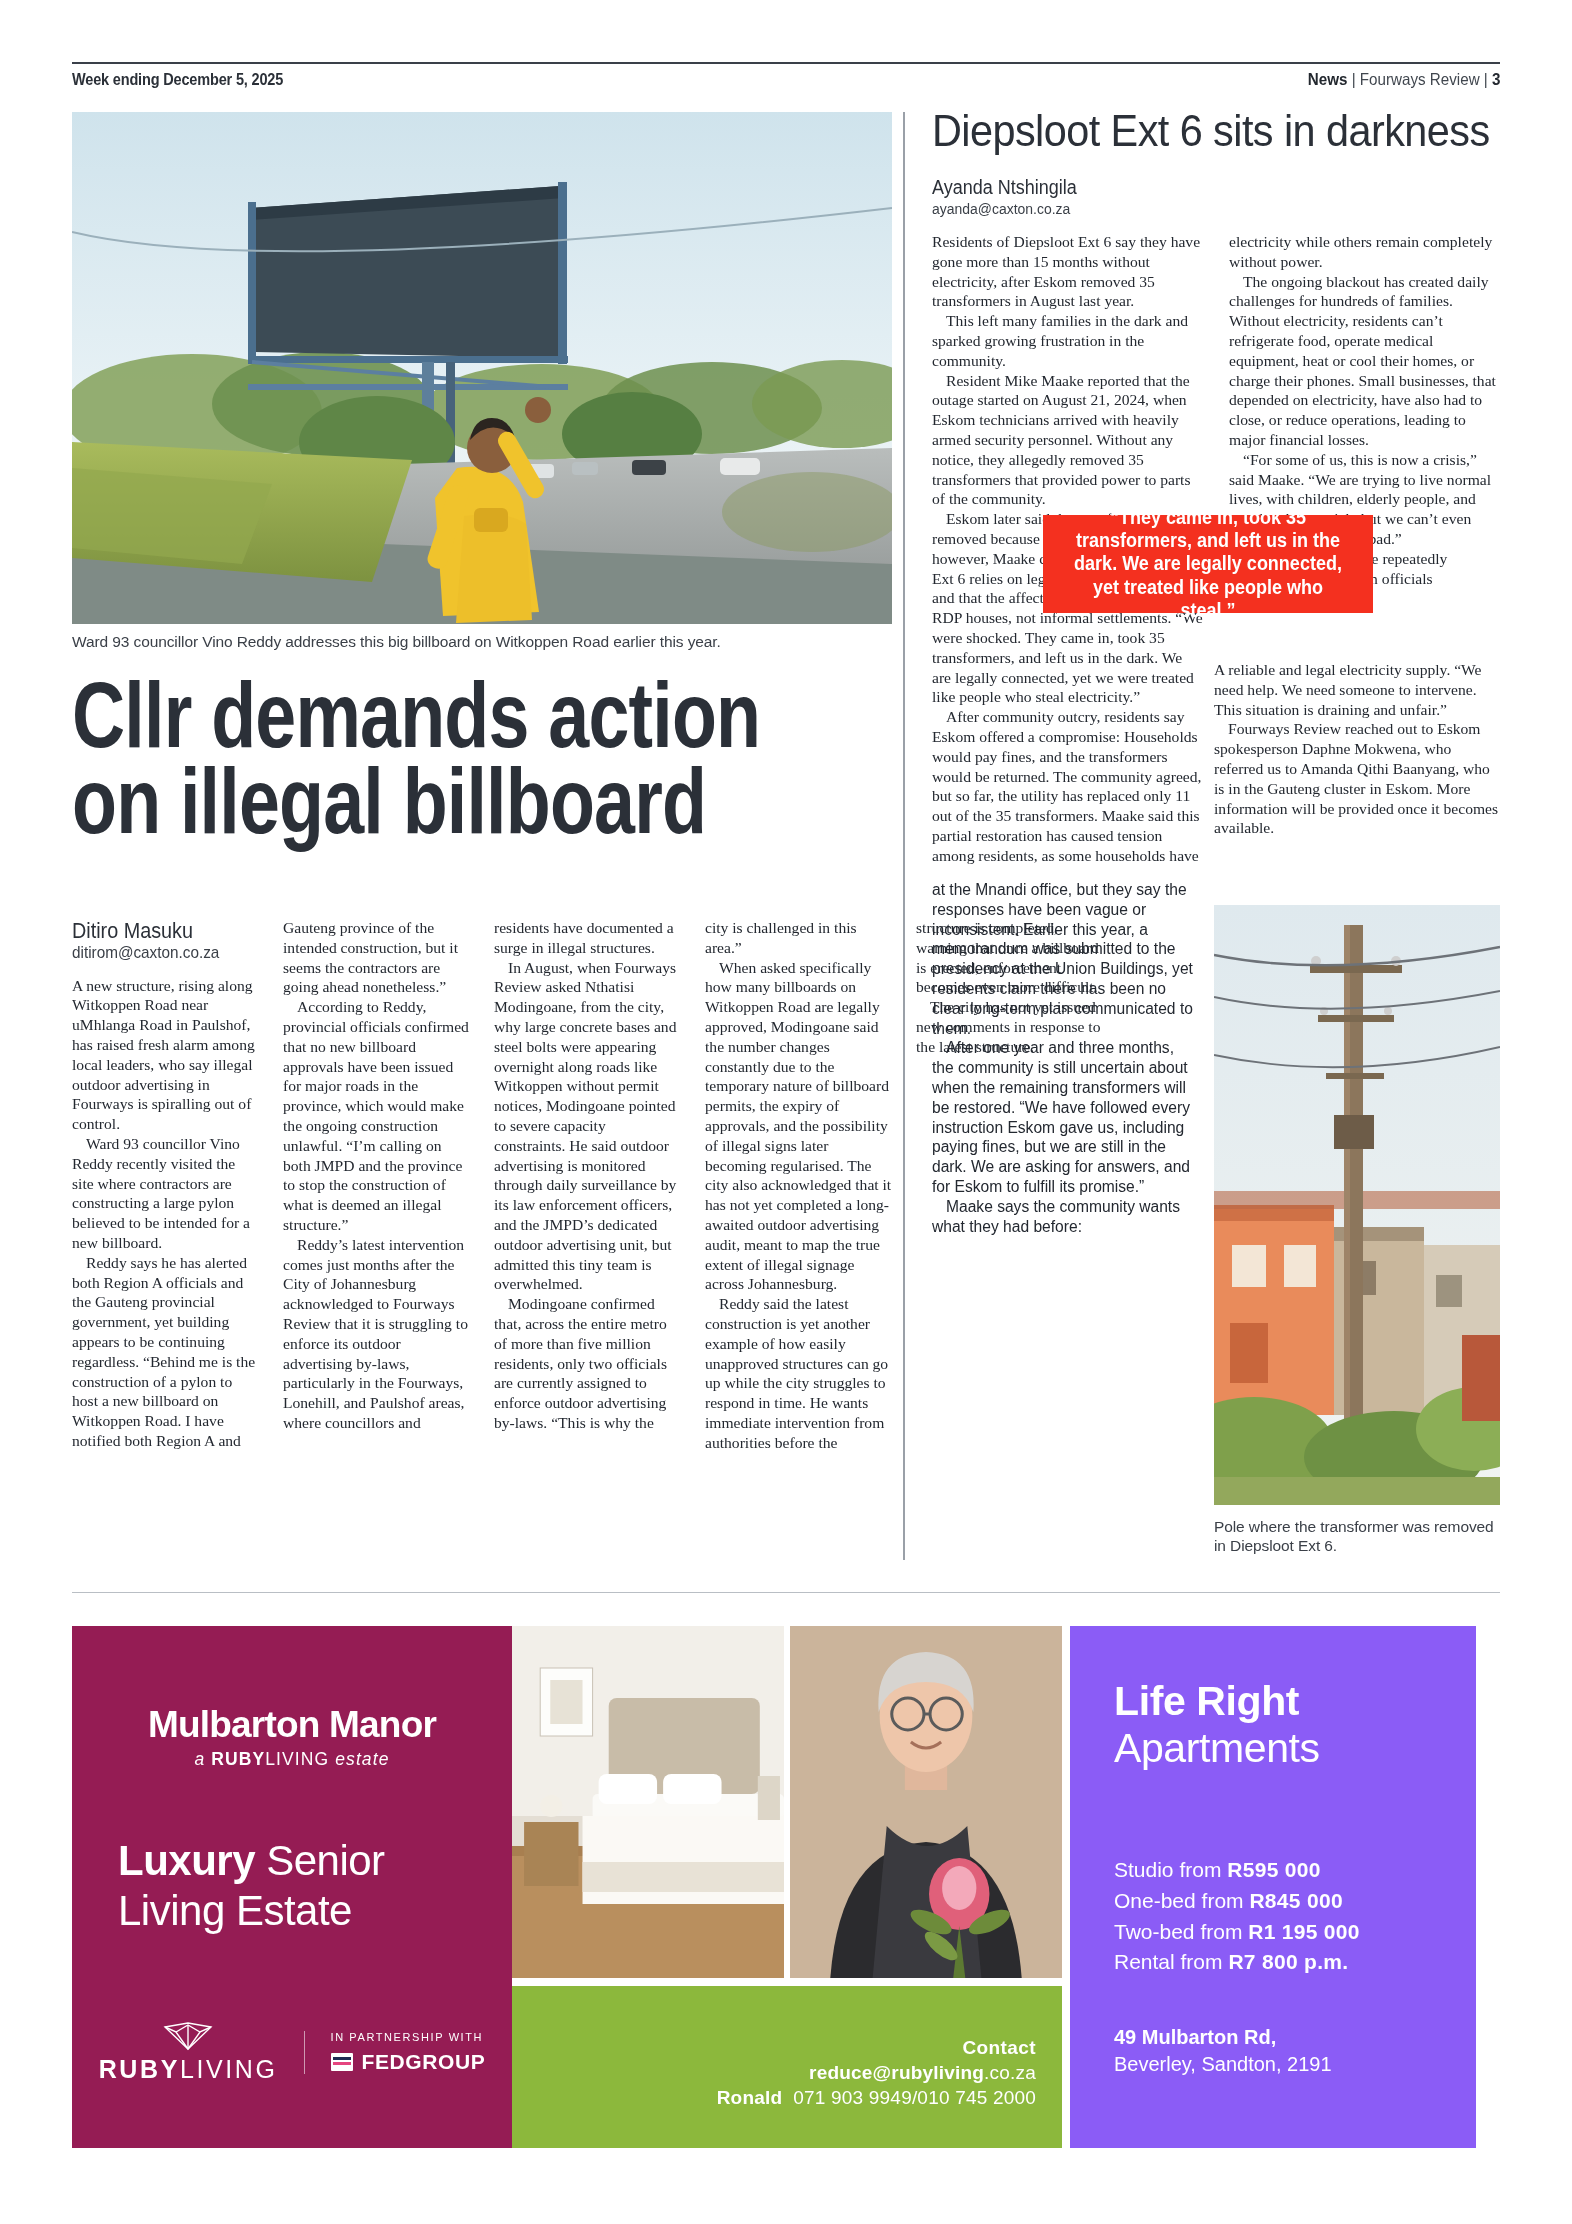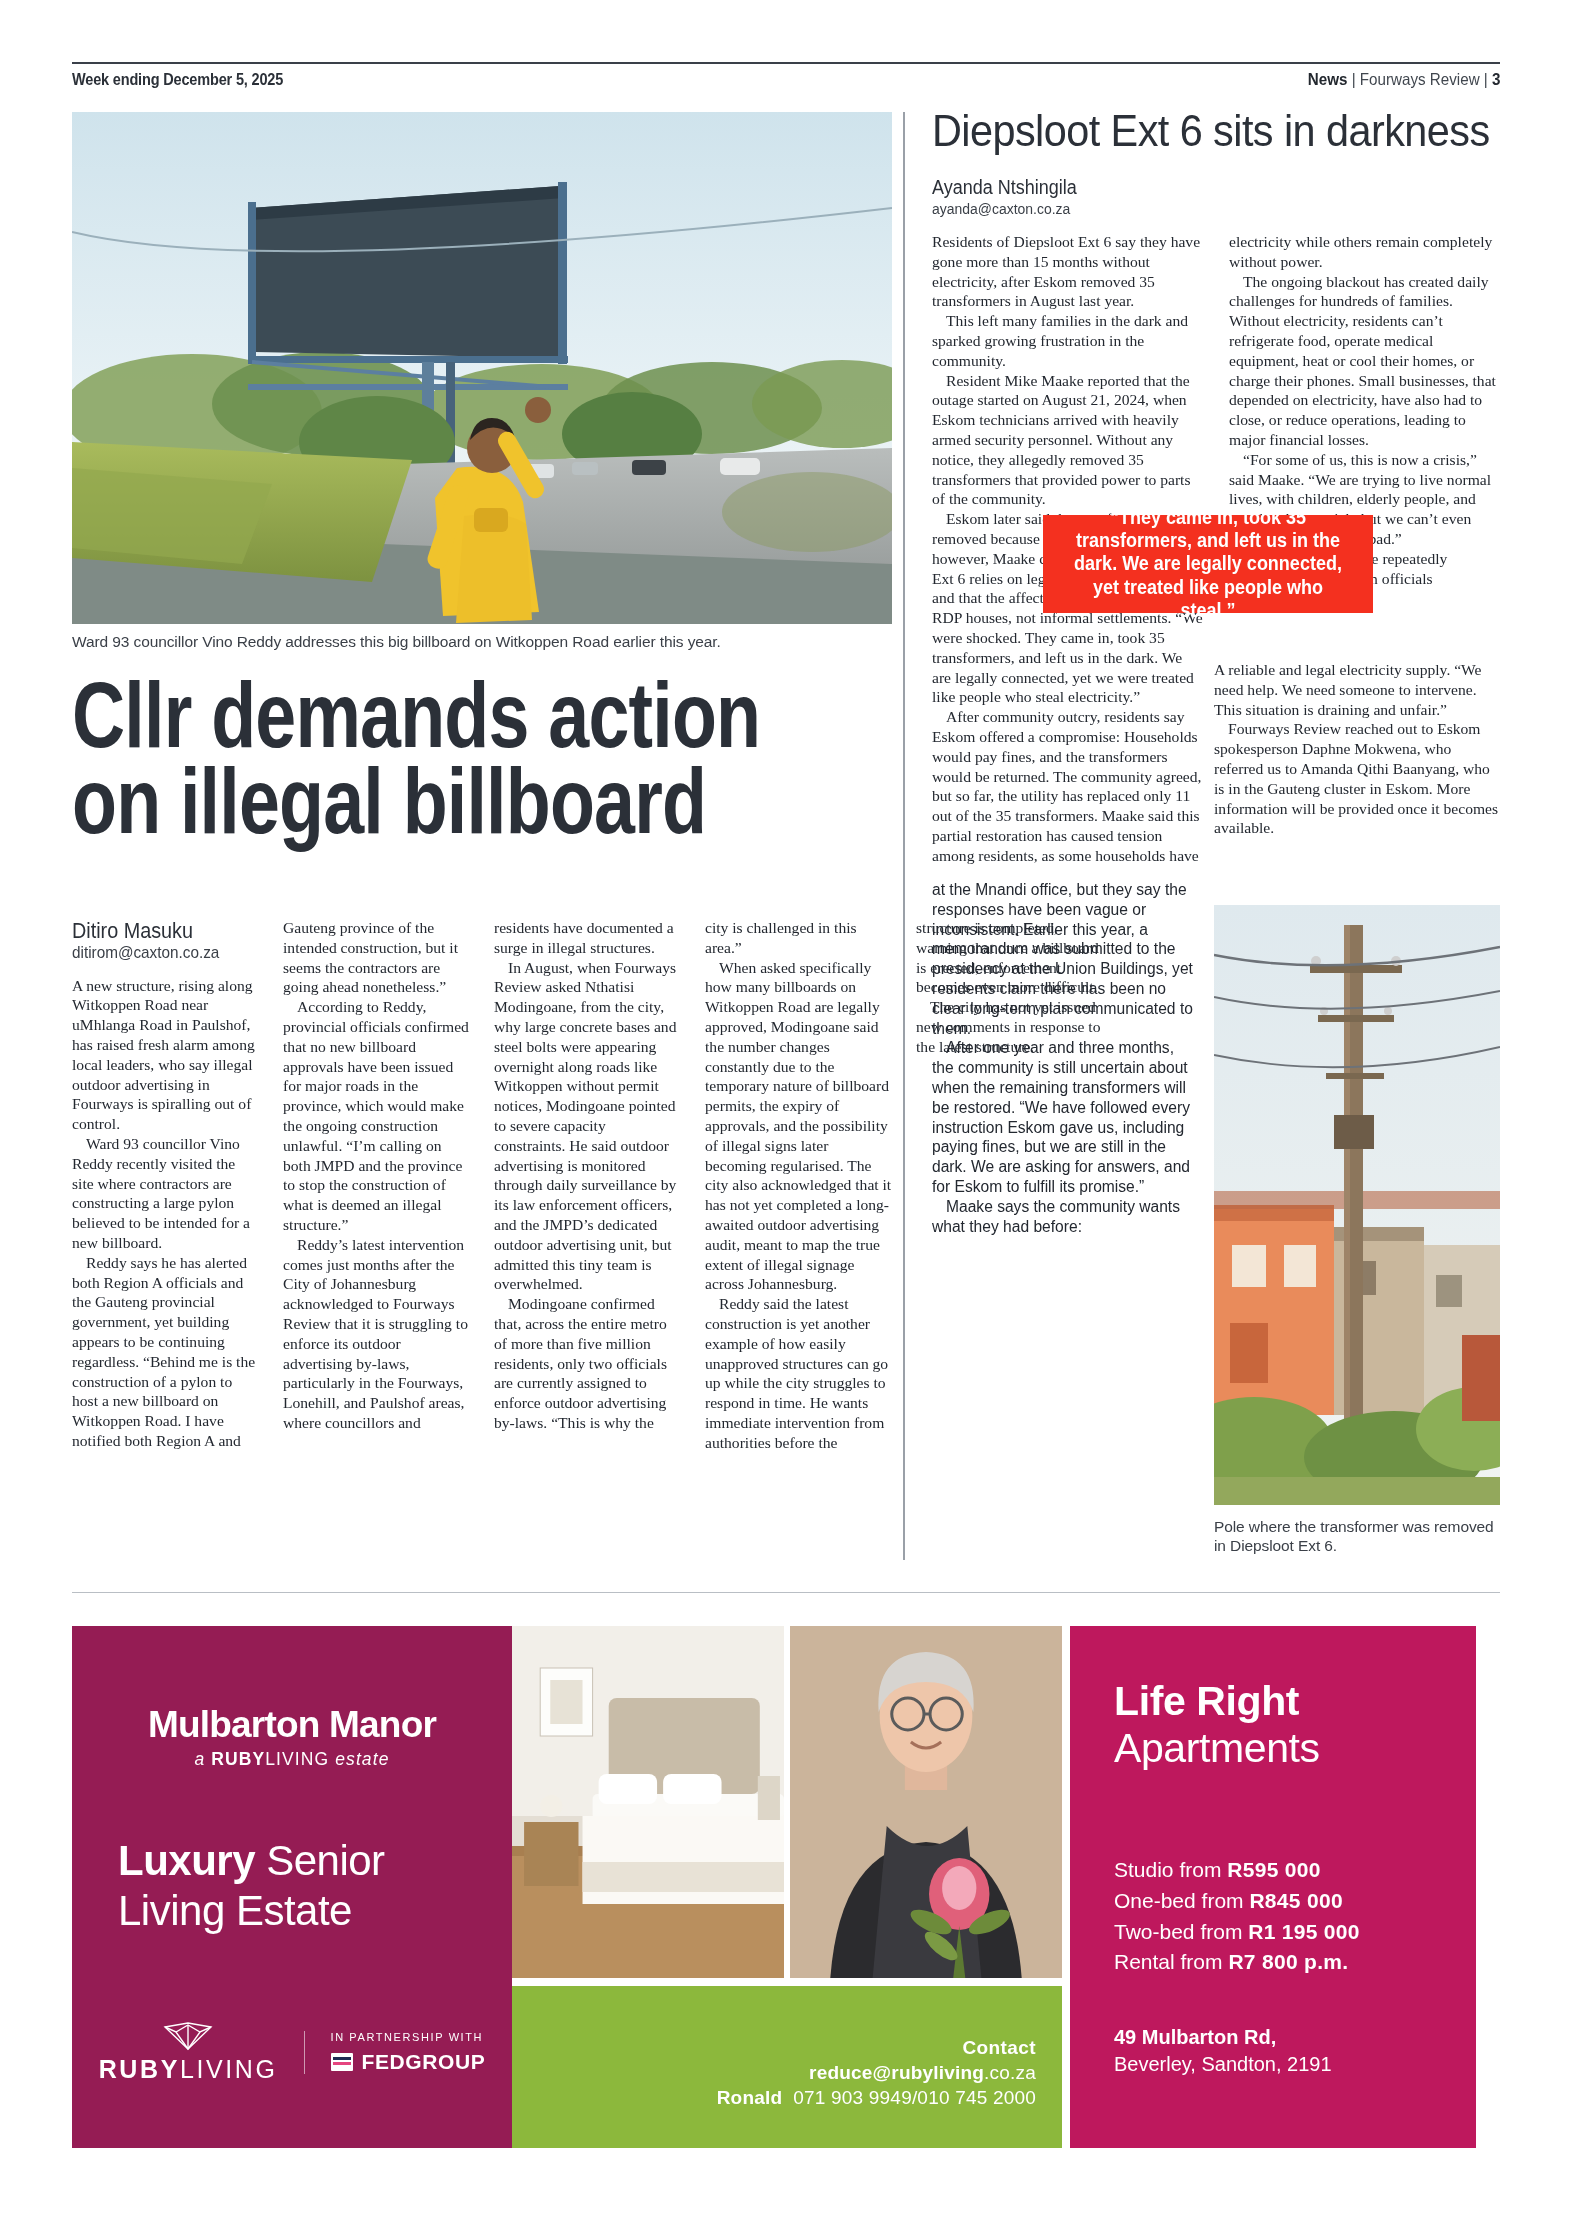--- a/index.html
+++ b/index.html
@@ -235,21 +235,21 @@
     align-items: flex-end; justify-content: center;
     padding: 12px 26px 0 0; text-align: right;
   }
   .ad-contact .c1 { font-size: 19px; font-weight: bold; letter-spacing: .4px; }
   .ad-contact .c2 { font-size: 19px; letter-spacing: .2px; margin-top: 3px; }
   .ad-contact .c2 b { font-weight: bold; }
   .ad-contact .c3 { font-size: 19px; letter-spacing: .2px; margin-top: 3px; }
   .ad-contact .c3 b { font-weight: bold; }
 
   .ad-olive {
-    flex: 1; background: #be185d; color: #fff;
+    flex: 1; background: #8b5cf6; color: #fff;
     padding: 52px 0 0 44px; margin-left: 8px;
     display: flex; flex-direction: column;
   }
   .olive-title {
     font-size: 41px; line-height: 1.14; letter-spacing: -0.4px;
   }
   .olive-title b { font-weight: bold; }
   .olive-prices { margin-top: 84px; font-size: 21px; line-height: 1.46; }
   .olive-prices b { font-weight: bold; letter-spacing: .3px; }
   .olive-addr { margin-top: 46px; font-size: 20px; line-height: 1.35; }

